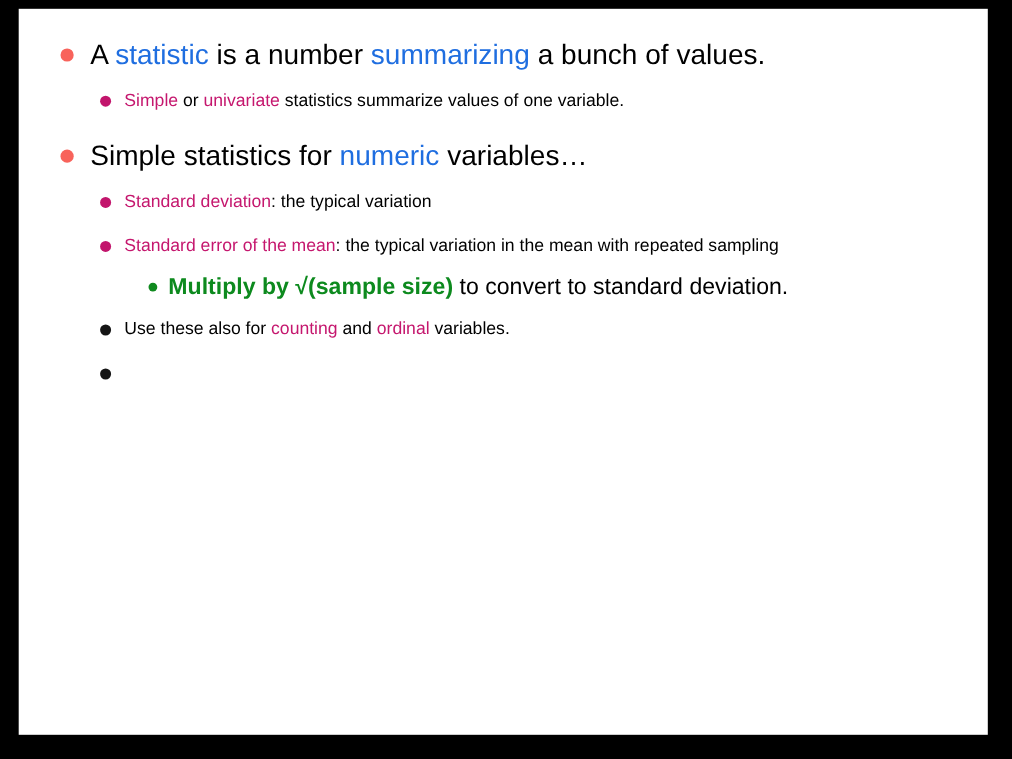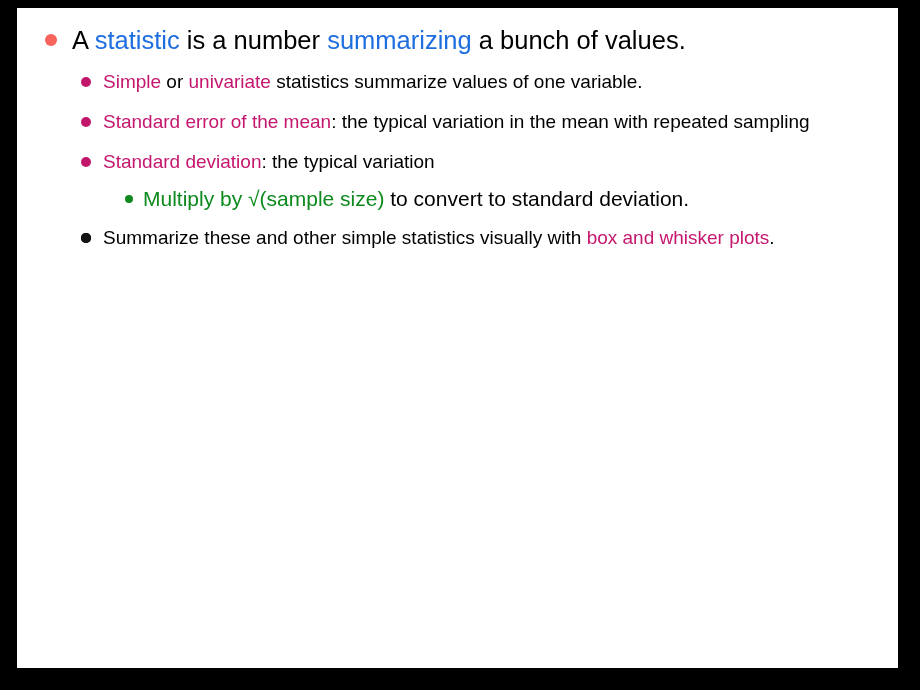--- a/index.html
+++ b/index.html
@@ -29,21 +29,21 @@
     width: 881px;
     height: 660px;
     background: #ffffff;
     overflow: hidden;
   }
   .content-body {
     position: absolute;
     left: 0;
     top: 0;
     width: 881px;
-    padding: 0;
+    padding: 10px;
   }
 
   ul.lvl {
     list-style: none;
     margin: 0;
     padding: 0;
   }
 
   li.item {
     position: relative;
@@ -63,21 +63,21 @@
     left: 13px;
     top: 14px;
     width: 12px;
     height: 12px;
     border-radius: 50%;
     background: #f8635b;
   }
 
   
   li.l2 {
-    font-size: 19px;
+    font-size: 16px;
     line-height: 37px;
     padding-left: 25px;
     margin-left: 61px;
     margin-top: 3px;
   }
   li.l2 > .bullet {
     position: absolute;
     left: 3px;
     top: 14px;
     width: 10px;
@@ -105,33 +105,33 @@
     height: 8px;
     border-radius: 50%;
     background: #108a1f;
   }
 
   
   .c-blue    { color: #1f6ee0; }
   .c-magenta { color: #c5176e; }
   .c-green   { color: #0d8a1e; }
   .c-black   { color: #000000; }
-  .bold      { font-weight: normal; }
+  .bold      { font-weight: bold; }
 </style>
 </head>
 <body>
 
 <div class="slide-frame">
   <div class="slide-canvas">
     <div class="content-body">
       <ul class="lvl" id="bullet-root">
           <li class="item l1"><span class="bullet"></span><span class="text"><span class="c-black">A </span><span class="c-blue">statistic</span><span class="c-black"> is a number </span><span class="c-blue">summarizing</span><span class="c-black"> a bunch of values.</span></span></li>
           <li class="item l2"><span class="bullet"></span><span class="text"><span class="c-magenta">Simple</span><span class="c-black"> or </span><span class="c-magenta">univariate</span><span class="c-black"> statistics summarize values of one variable.</span></span></li>
+          <li class="item l1"><span class="bullet"></span><span class="text"><span class="c-black">Simple statistics for </span><span class="c-blue">numeric</span><span class="c-black"> variables…</span></span></li>
+          <li class="item l2"><span class="bullet"></span><span class="text"><span class="c-magenta">Standard deviation</span><span class="c-black">: the typical variation</span></span></li>
           <li class="item l2"><span class="bullet"></span><span class="text"><span class="c-magenta">Standard error of the mean</span><span class="c-black">: the typical variation in the mean with repeated sampling</span></span></li>
-          <li class="item l2"><span class="bullet"></span><span class="text"><span class="c-magenta">Standard deviation</span><span class="c-black">: the typical variation</span></span></li>
           <li class="item l3"><span class="bullet"></span><span class="text"><span class="c-green bold">Multiply by √(sample size)</span><span class="c-black"> to convert to standard deviation.</span></span></li>
+          <li class="item l2 dark"><span class="bullet"></span><span class="text"><span class="c-black">Use these also for </span><span class="c-magenta">counting</span><span class="c-black"> and </span><span class="c-magenta">ordinal</span><span class="c-black"> variables.</span></span></li>
           <li class="item l2 dark"><span class="bullet"></span></li>
-          <li class="item l2 dark"><span class="bullet"></span></li>
-          <li class="item l2 dark"><span class="bullet"></span><span class="text"><span class="c-black">Summarize these and other simple statistics visually with </span><span class="c-magenta">box and whisker plots</span><span class="c-black">.</span></span></li>
         </ul>
     </div>
   </div>
 </div>
 
 </body></html>

